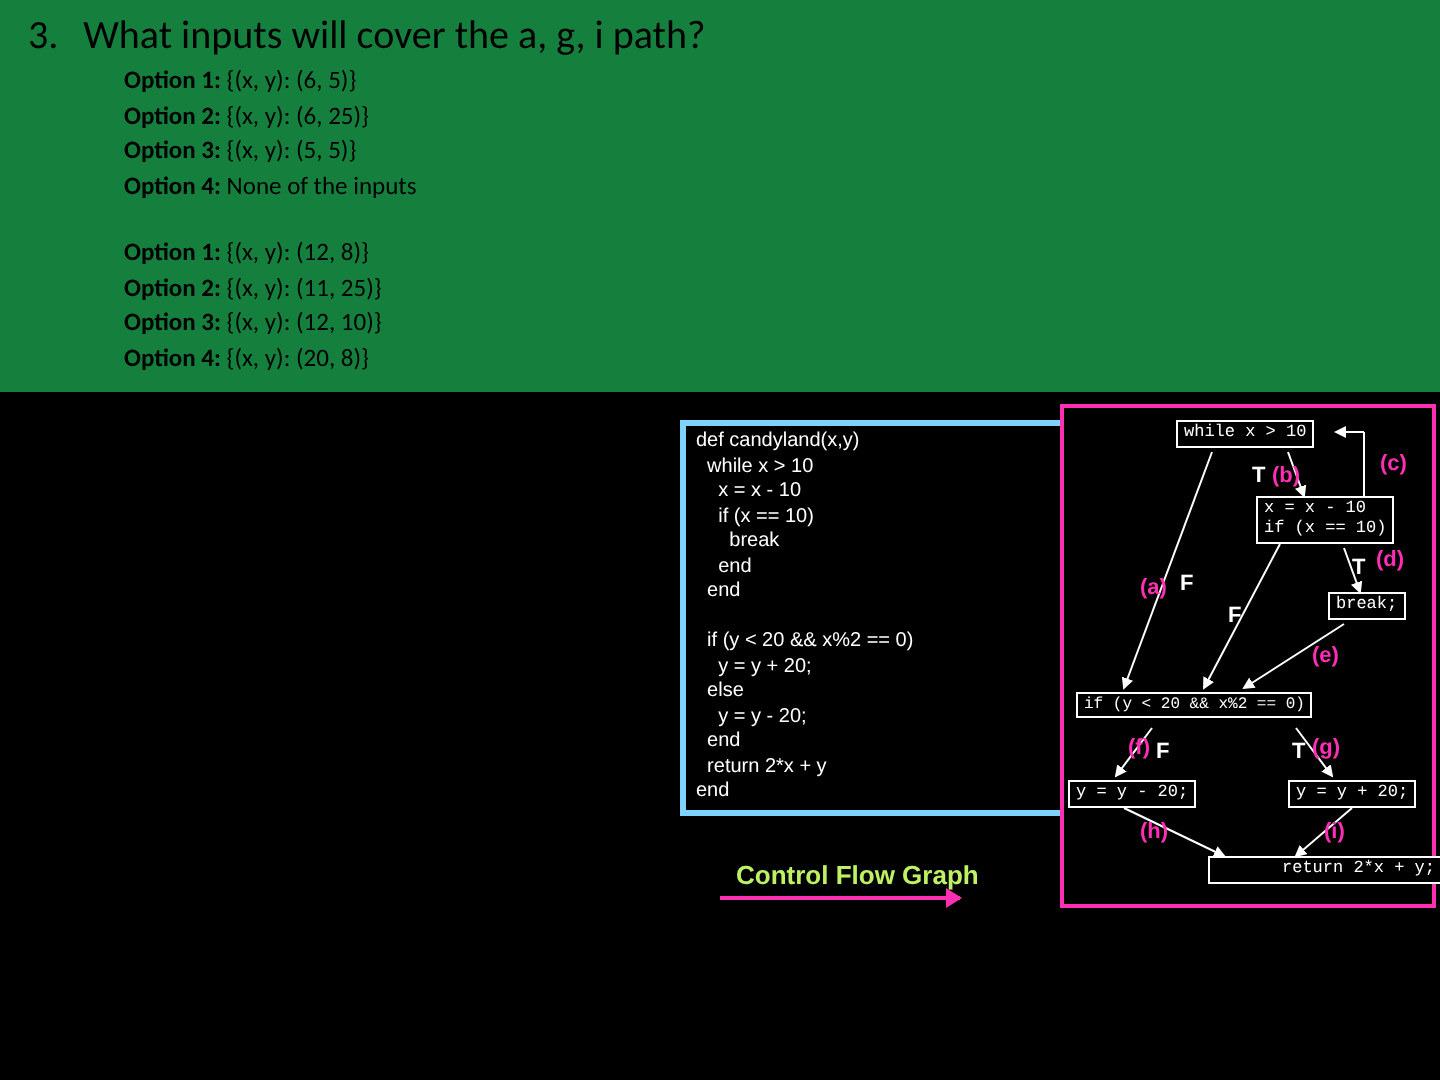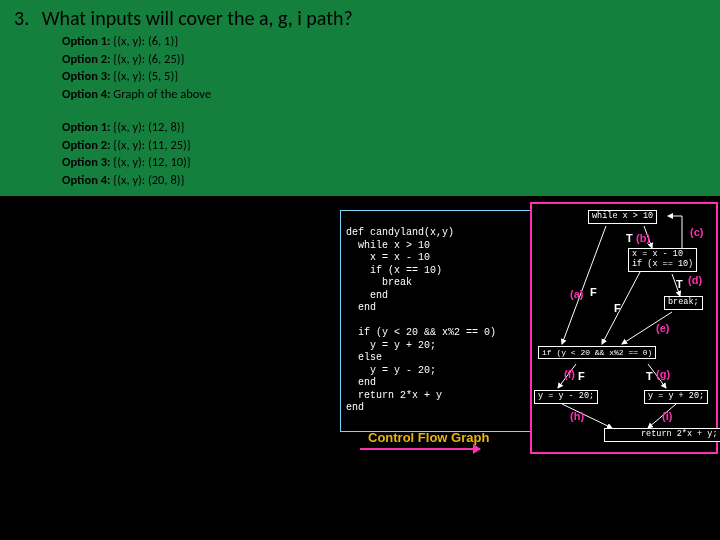--- a/index.html
+++ b/index.html
@@ -37,27 +37,27 @@
   .black-body {
     background: #000;
     position: relative;
     height: 360px;
   }
   .code-block {
     position: absolute;
     left: 340px;
     top: 14px;
     width: 180px;
-    border: 1px solid #7dd3fc;
+    border: 3px solid #7dd3fc;
     background: #000;
     color: #fff;
-    font-family: Liberation Mono, monospace;
+    font-family: Liberation Sans, sans-serif;
     font-size: 10px;
     line-height: 1.25;
-    padding: 16px 5px;
+    padding: 2px 5px;
     white-space: pre;
   }
   .diagram {
     position: absolute;
     left: 530px;
     top: 6px;
     width: 184px;
     height: 248px;
     border: 2px solid #ff2fb3;
     background: #000;
@@ -78,21 +78,21 @@
     font-family: Arial, sans-serif;
     font-weight: 700;
     font-size: 11px;
   }
   .pink { color: #ff2fb3; }
   .white { color: #fff; }
   .cfg-label {
     position: absolute;
     left: 368px;
     top: 234px;
-    color: #eab308;
+    color: #bef264;
     font-family: Arial, sans-serif;
     font-size: 13px;
     font-weight: 600;
   }
   .arrow-line {
     position: absolute;
     left: 360px;
     top: 252px;
     width: 120px;
     height: 2px;
@@ -116,24 +116,24 @@
 </style>
 </head>
 <body>
 
 <div class="slide">
   <div>
     <span class="qnum">3.</span>
     <span class="qtext">What inputs will cover the a, g, i path?</span>
   </div>
   <div class="options">
-    <div><span class="opt-label">Option 1:</span> <span>{(x, y): (6, 1)}</span></div>
+    <div><span class="opt-label">Option 1:</span> <span>{(x, y): (6, 5)}</span></div>
     <div><span class="opt-label">Option 2:</span> <span>{(x, y): (6, 25)}</span></div>
     <div><span class="opt-label">Option 3:</span> <span>{(x, y): (5, 5)}</span></div>
-    <div><span class="opt-label">Option 4:</span> <span>Graph of the above</span></div>
+    <div><span class="opt-label">Option 4:</span> <span>None of the inputs</span></div>
   </div>
 </div>
 
 <div class="slide">
   <div class="options">
     <div><span class="opt-label">Option 1:</span> <span>{(x, y): (12, 8)}</span></div>
     <div><span class="opt-label">Option 2:</span> <span>{(x, y): (11, 25)}</span></div>
     <div><span class="opt-label">Option 3:</span> <span>{(x, y): (12, 10)}</span></div>
     <div><span class="opt-label">Option 4:</span> <span>{(x, y): (20, 8)}</span></div>
   </div>

